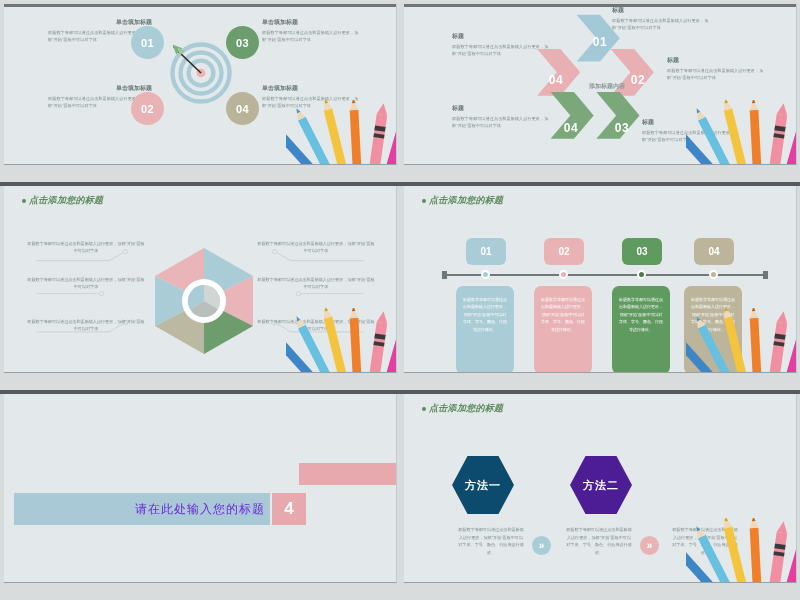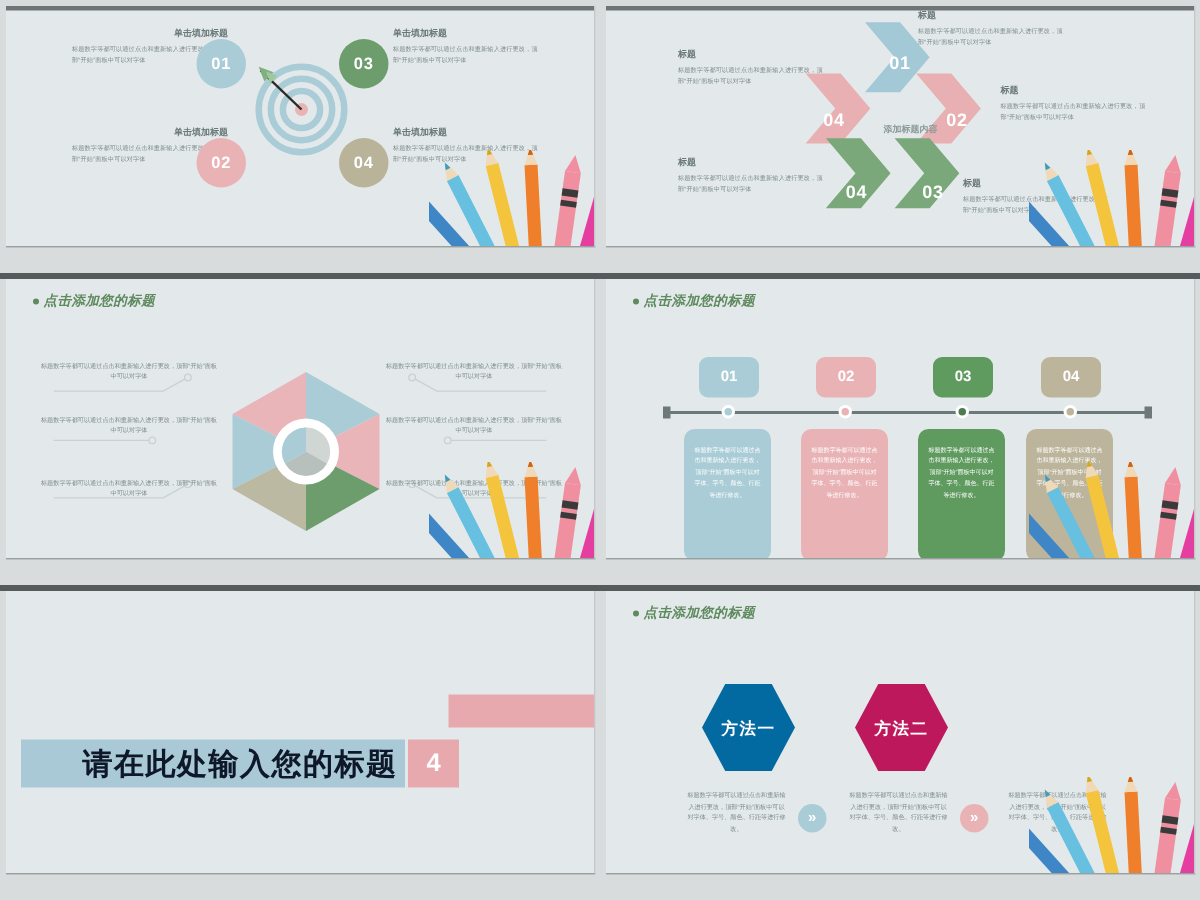--- a/index.html
+++ b/index.html
@@ -132,21 +132,21 @@
     border:5px solid transparent; border-bottom-width:7px;
   }
 
   
   .s5 .pinkbar { position:absolute; left:295px; top:69px; width:110px; height:22px; background:#e7a9ad; }
   .s5 .bluebar {
     position:absolute; left:10px; top:99px; width:256px; height:32px;
     background:#a8c9d5; display:flex; align-items:center; justify-content:flex-end;
     padding-right:5px;
   }
-  .s5 .bluebar span { color:#0f172a; font-size:20px; font-weight:bold; letter-spacing:1px; }
+  .s5 .bluebar span { color:#6d28d9; font-size:12px; font-weight:normal; letter-spacing:1px; }
   .s5 .numbox {
     position:absolute; left:268px; top:99px; width:34px; height:32px;
     background:#e7a9ad; display:flex; align-items:center; justify-content:center;
     color:#fff; font-size:17px; font-weight:bold;
   }
 
   
   .s6 .mhex {
     position:absolute; width:62px; height:58px; top:62px;
     display:flex; align-items:center; justify-content:center;
@@ -495,22 +495,22 @@
     </div>
   </div>
 
   <div class="cell r3">
     <div class="rowsep"></div>
     <div class="slide s6">
       <div class="sld-title">
         <span class="dot"></span><span>点击添加您的标题</span>
       </div>
 
-      <div class="mhex" style="left:64px;  background:#0369a1">方法一</div>
-      <div class="mhex" style="left:166px; background:#be185d">方法二</div>
+      <div class="mhex" style="left:48px;  background:#0c4a6e">方法一</div>
+      <div class="mhex" style="left:166px; background:#4c1d95">方法二</div>
 
       <div class="mtxt" style="left:54px">标题数字等都可以通过点击和重新输入进行更改，顶部“开始”面板中可以对字体、字号、颜色、行距等进行修改。</div>
       <div class="mtxt" style="left:162px">标题数字等都可以通过点击和重新输入进行更改，顶部“开始”面板中可以对字体、字号、颜色、行距等进行修改。</div>
       <div class="mtxt" style="left:268px">标题数字等都可以通过点击和重新输入进行更改，顶部“开始”面板中可以对字体、字号、颜色、行距等进行修改。</div>
 
       <div class="arr" style="left:128px; background:#a9ccd6">»</div>
       <div class="arr" style="left:236px; background:#e9b3b6">»</div>
 
       <svg class="pencils" viewBox="0 0 120 76">
         <g stroke="none">

